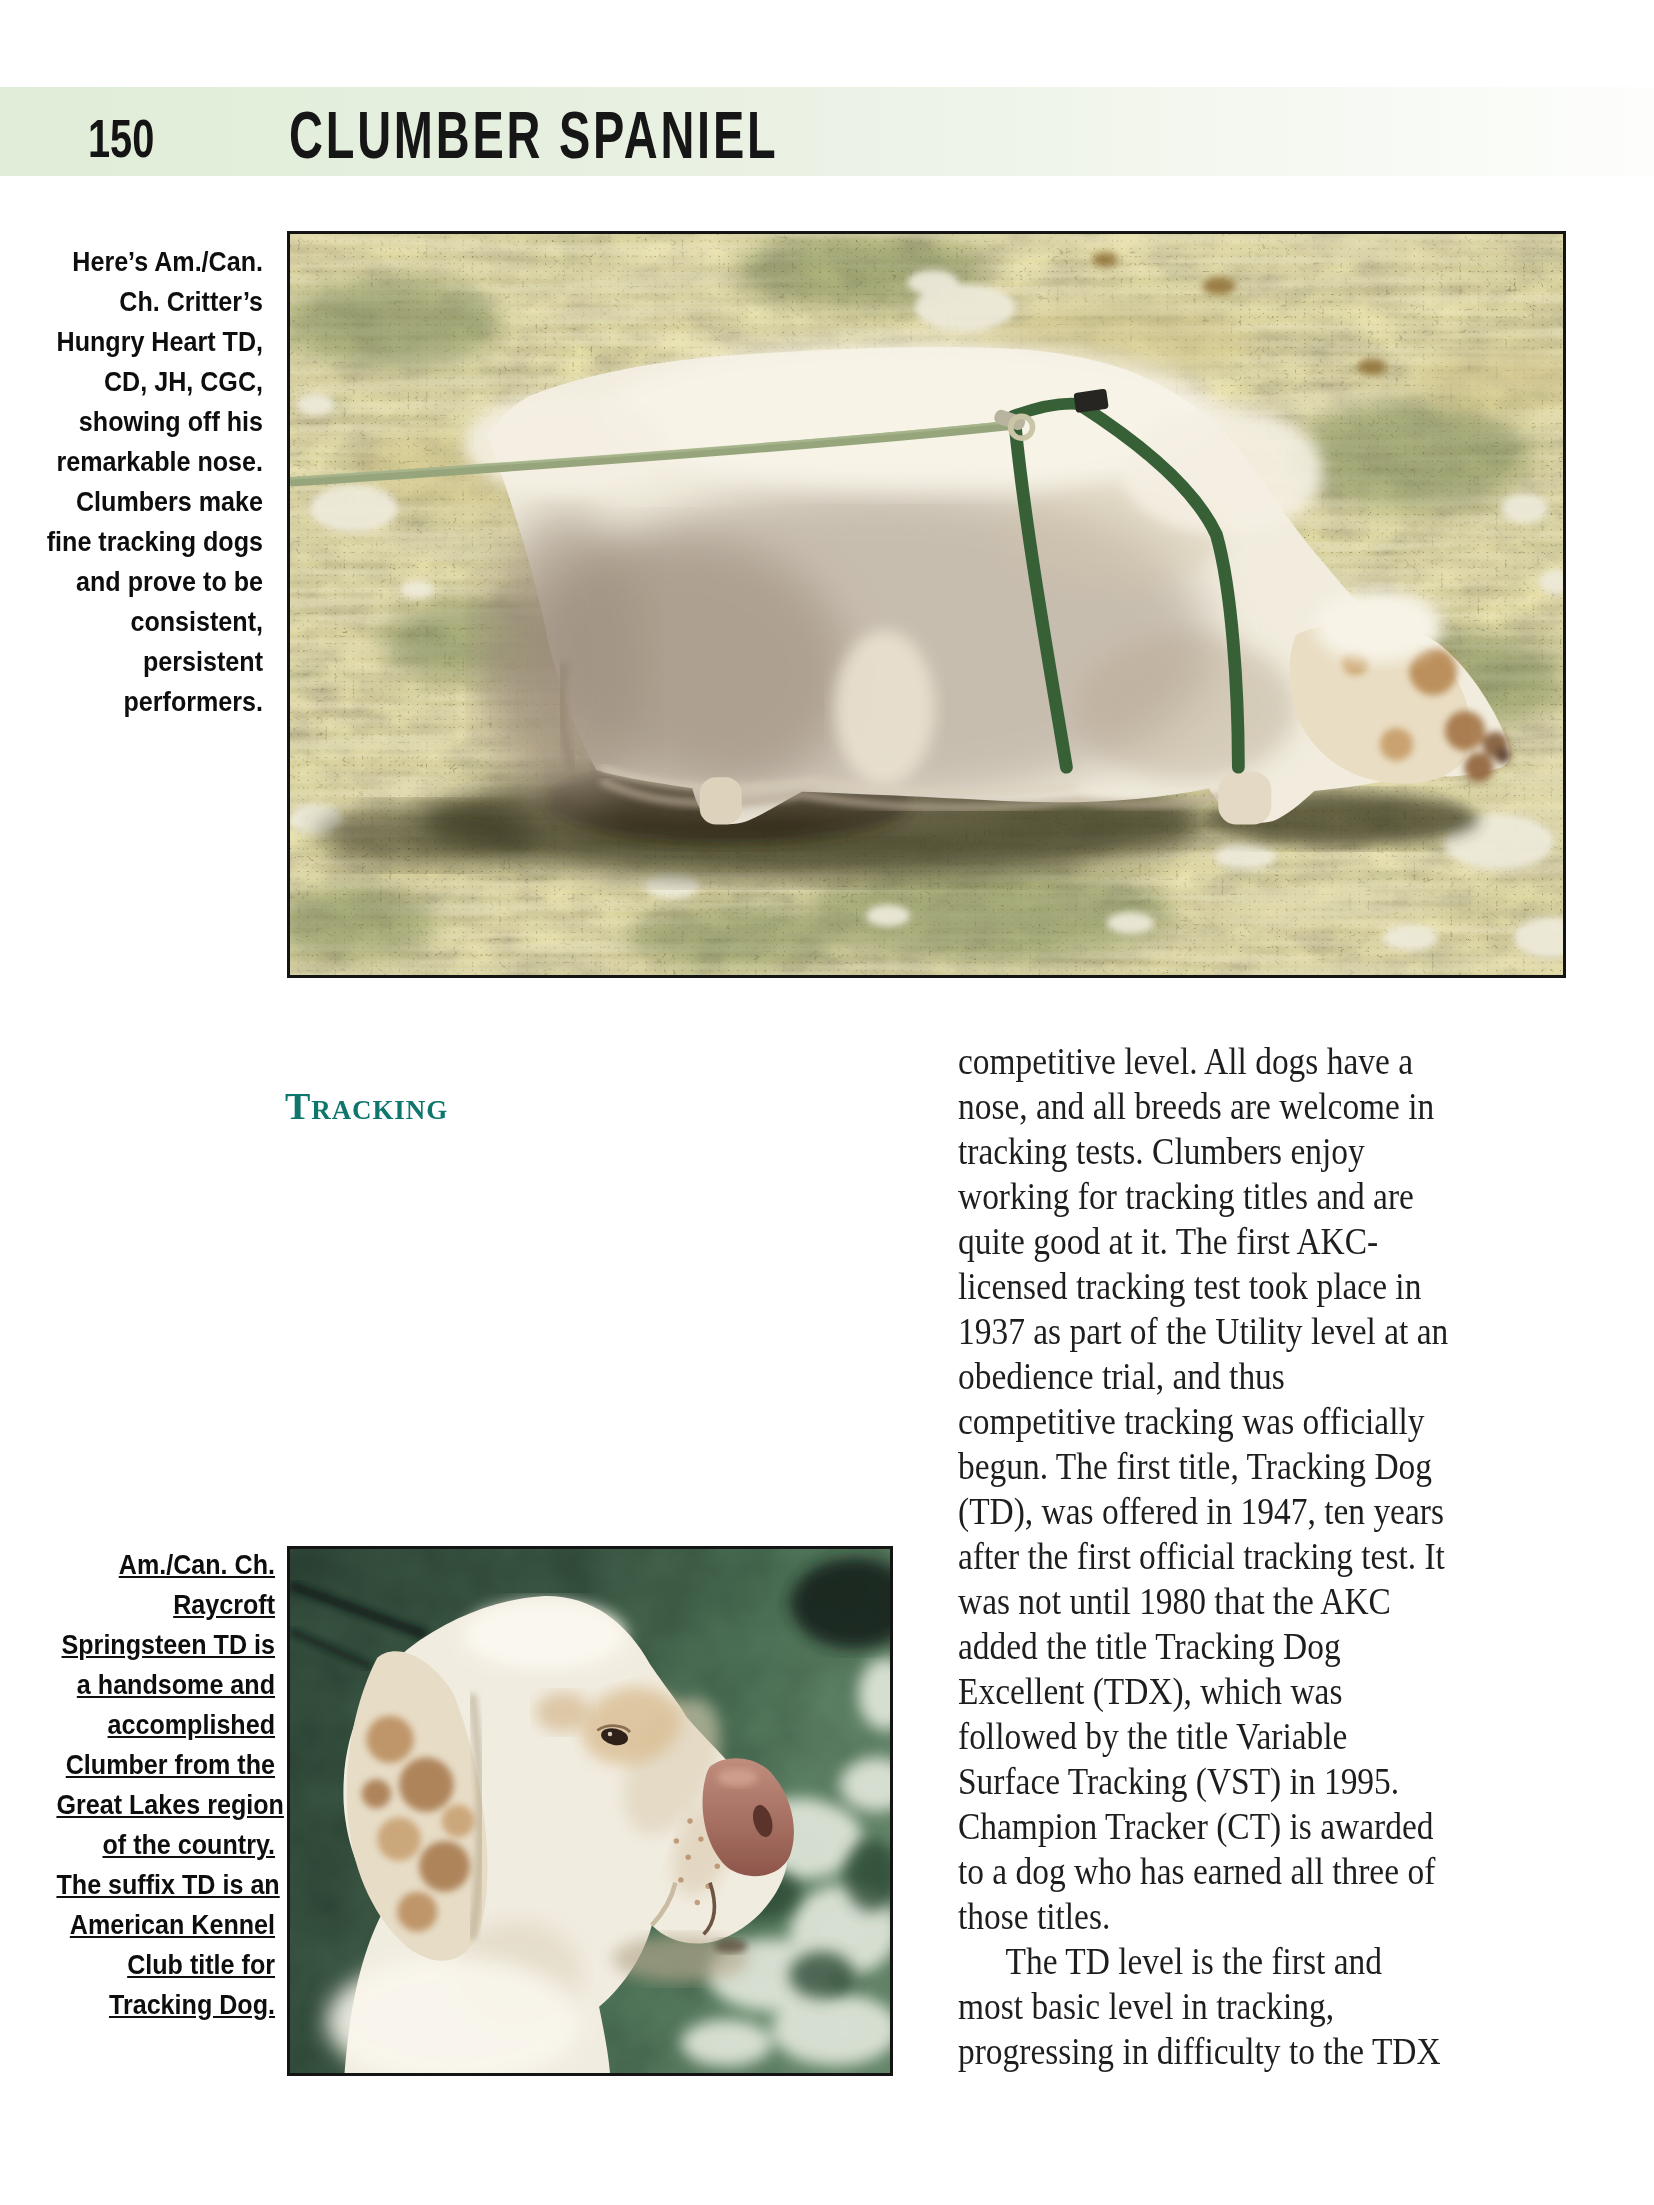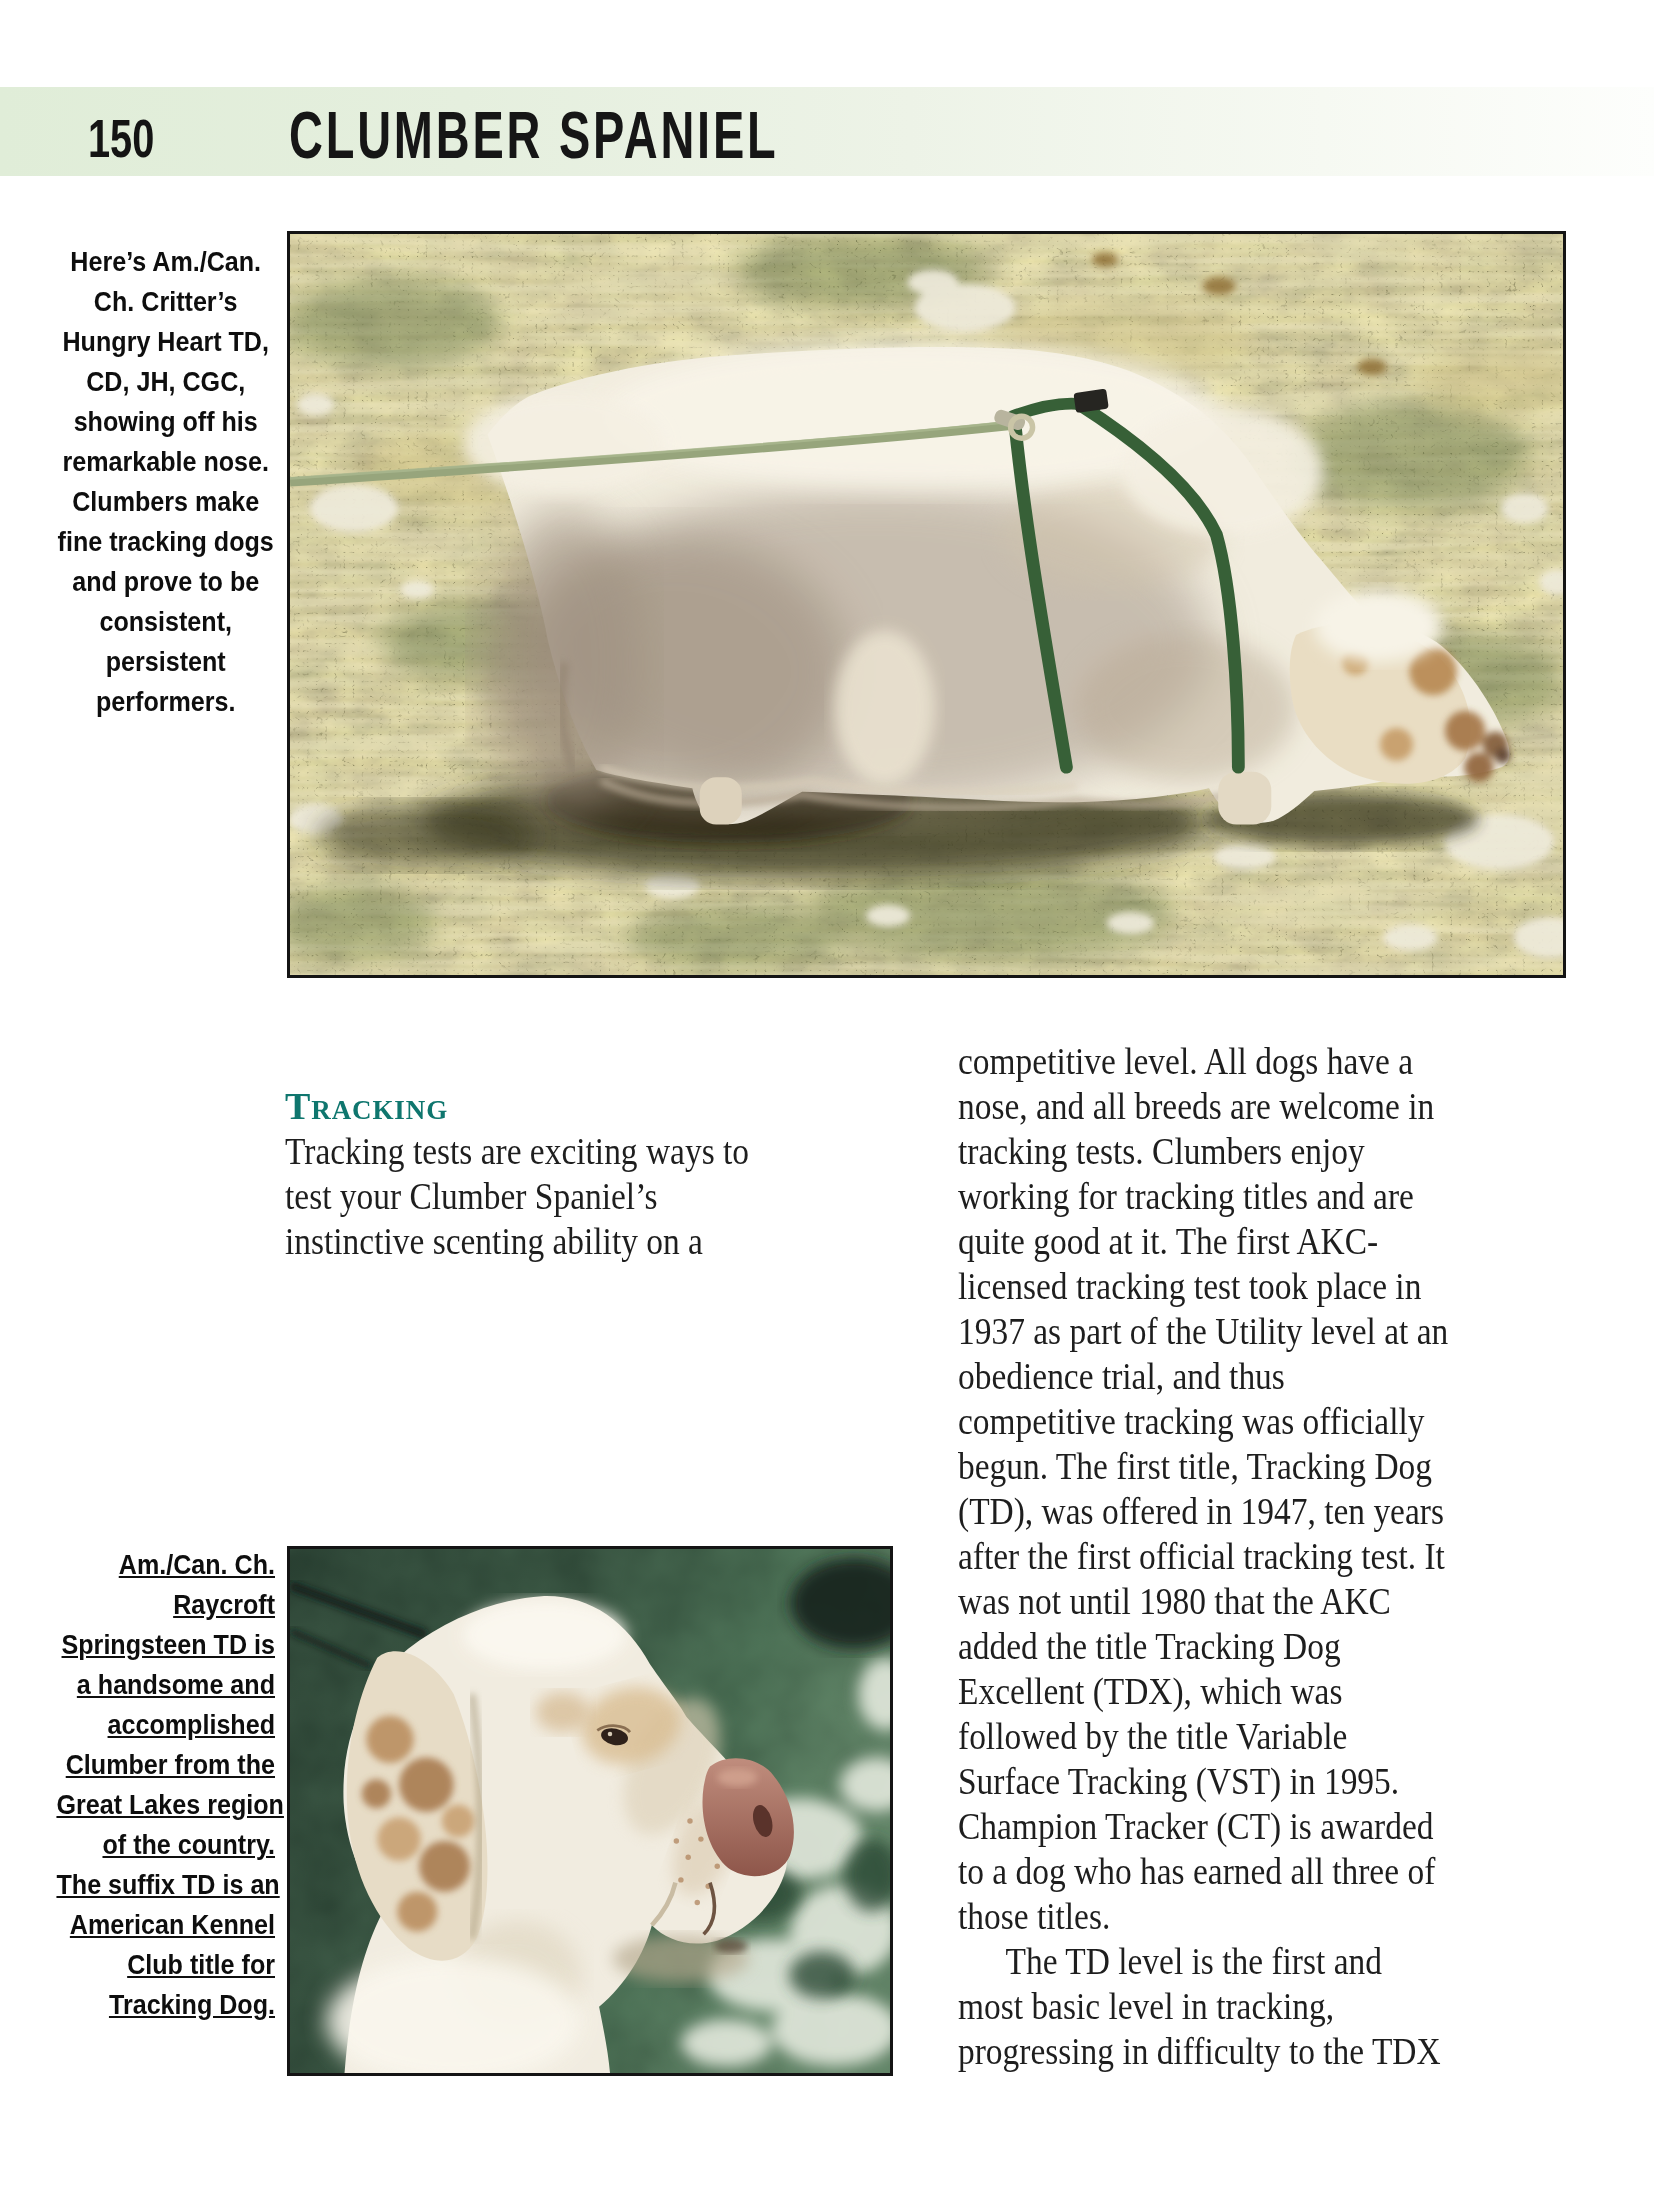--- a/index.html
+++ b/index.html
@@ -17,21 +17,21 @@
   
   figure{margin:0;}
   .photo{position:absolute;box-sizing:border-box;border:3.2px solid #141414;background:#9a9458;}
   .photo svg{display:block;width:100%;height:100%;}
   .photo1{left:287px;top:231px;width:1279px;height:747px;}
   .photo2{left:287px;top:1546px;width:606px;height:530px;}
   
   .caption{position:absolute;width:235px;text-align:right;color:#0e0e0e;
     font-family:"Liberation Sans",sans-serif;font-weight:700;font-size:27px;line-height:40px;}
   .caption .ln{transform:scaleX(.93);transform-origin:100% 50%;white-space:nowrap;}
-  .caption1{left:40px;top:242px;text-align:center;}
+  .caption1{left:28px;top:242px;}
   .caption2{left:40px;top:1545px;text-decoration:underline;}
   
   .col{position:absolute;color:#1e1e1e;font-size:38px;line-height:45px;}
   .col .ln{transform:scaleX(.88);transform-origin:0 50%;white-space:nowrap;}
   .col-left{left:285px;top:1039px;width:618px;}
   .col-right{left:958px;top:1039px;width:643px;}
   .heading{font-weight:700;font-variant:small-caps;letter-spacing:0.9px;
     font-size:38px;line-height:45px;margin:45px 0 0 0;color:#0f766e;}
   .indent-first .ln:first-child{padding-left:54px;}
 </style>
@@ -191,25 +191,20 @@
           <rect x="770" y="196" width="34" height="16" rx="7" fill="#b6b3a0" transform="rotate(18 787 204)"></rect>
           <circle cx="800" cy="212" r="12" fill="none" stroke="#c9c4a8" stroke-width="6"></circle>
         </g>
       </g>
       <rect width="1392" height="813" fill="#e8d890" opacity="0.05"></rect>
     </svg>
   </figure>
 
   <div class="col col-left">
     <h3 class="heading">Tracking</h3>
-    <div class="para">
-        <div class="ln">Tracking tests are exciting ways to</div>
-        <div class="ln">test your Clumber Spaniel’s</div>
-        <div class="ln">instinctive scenting ability on a</div>
-      </div>
   </div>
 
   <div class="col col-right">
     <div class="para">
         <div class="ln">competitive level. All dogs have a</div>
         <div class="ln">nose, and all breeds are welcome in</div>
         <div class="ln">tracking tests. Clumbers enjoy</div>
         <div class="ln">working for tracking titles and are</div>
         <div class="ln">quite good at it. The first AKC-</div>
         <div class="ln">licensed tracking test took place in</div>

